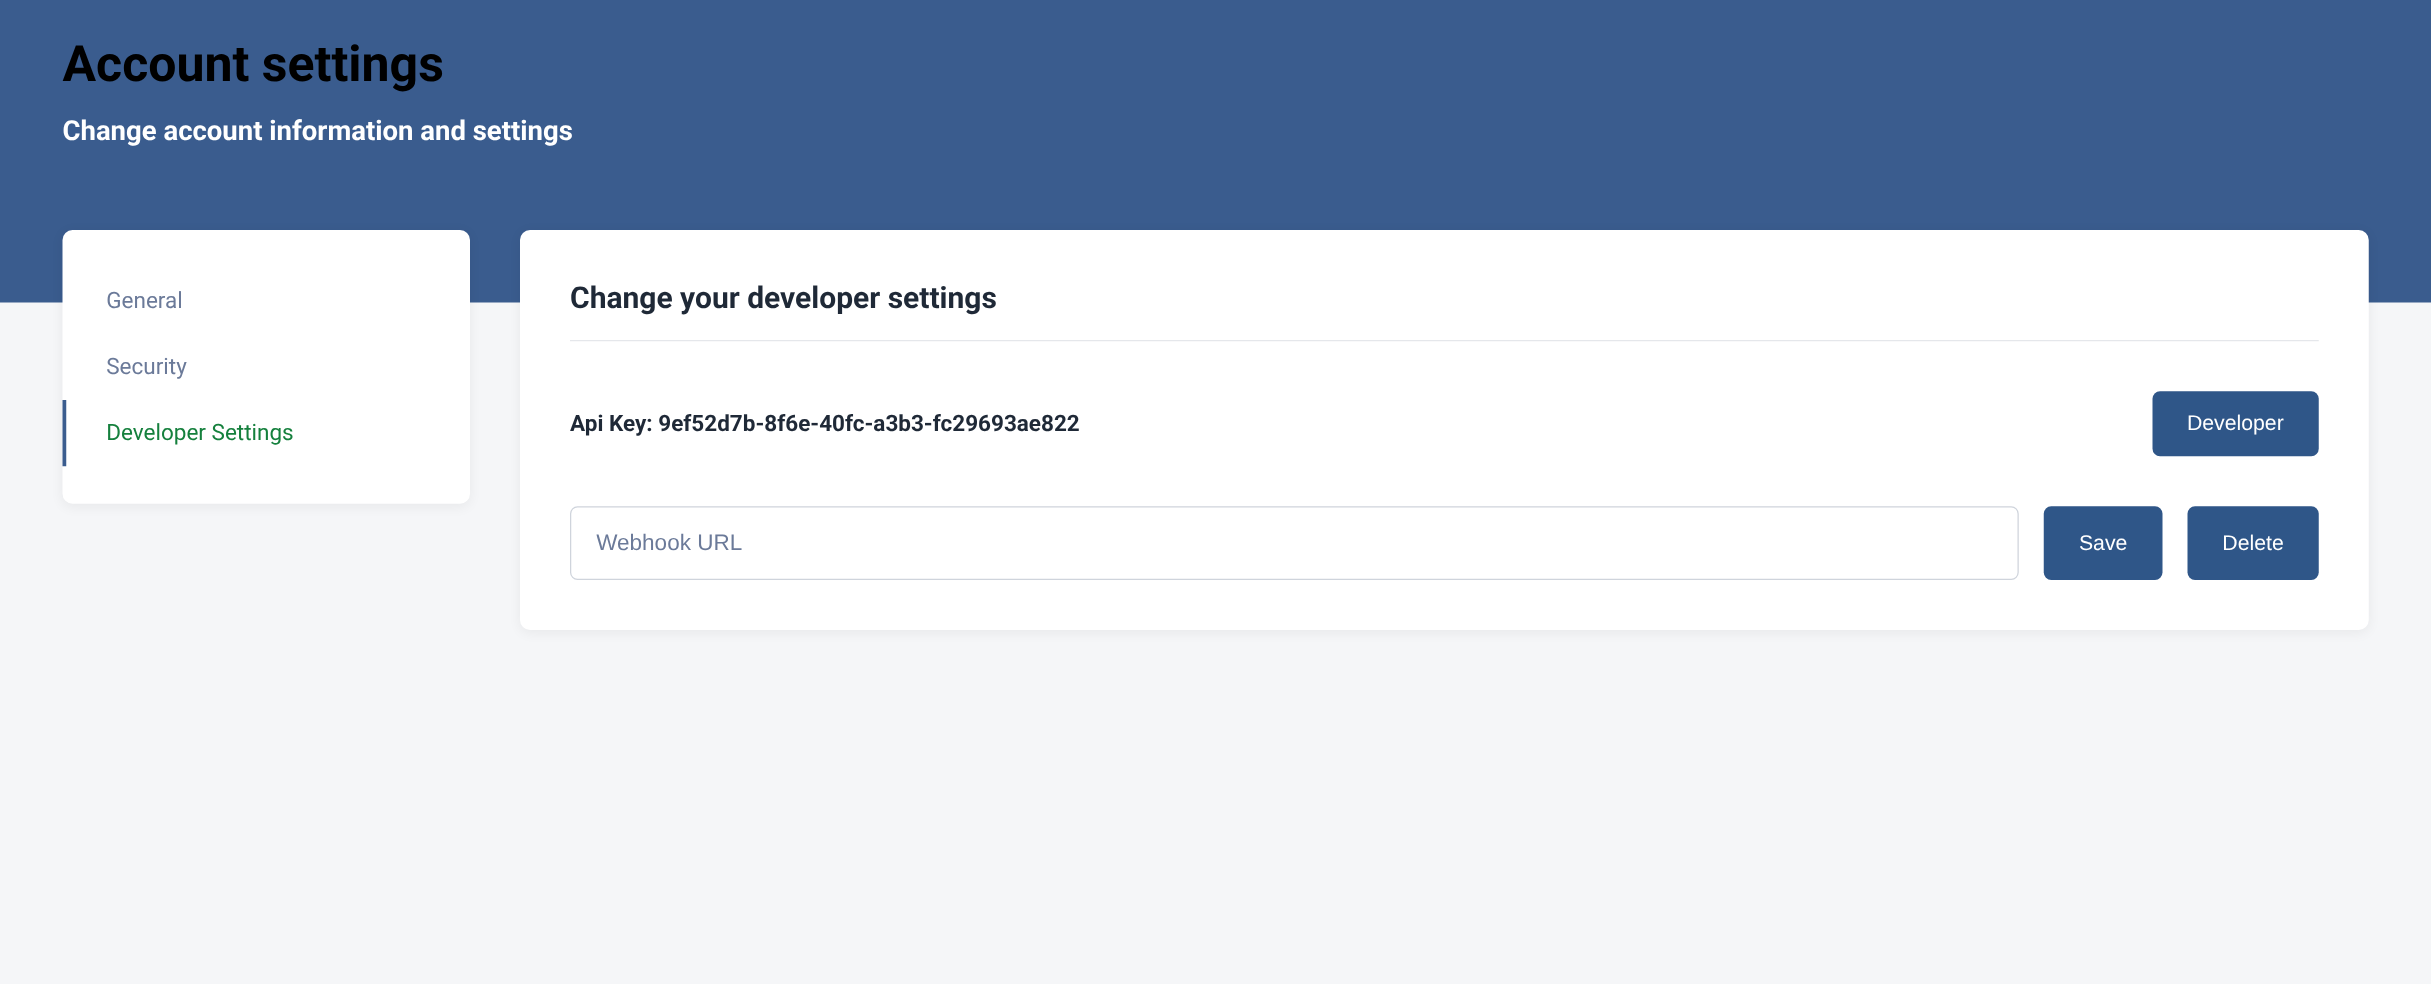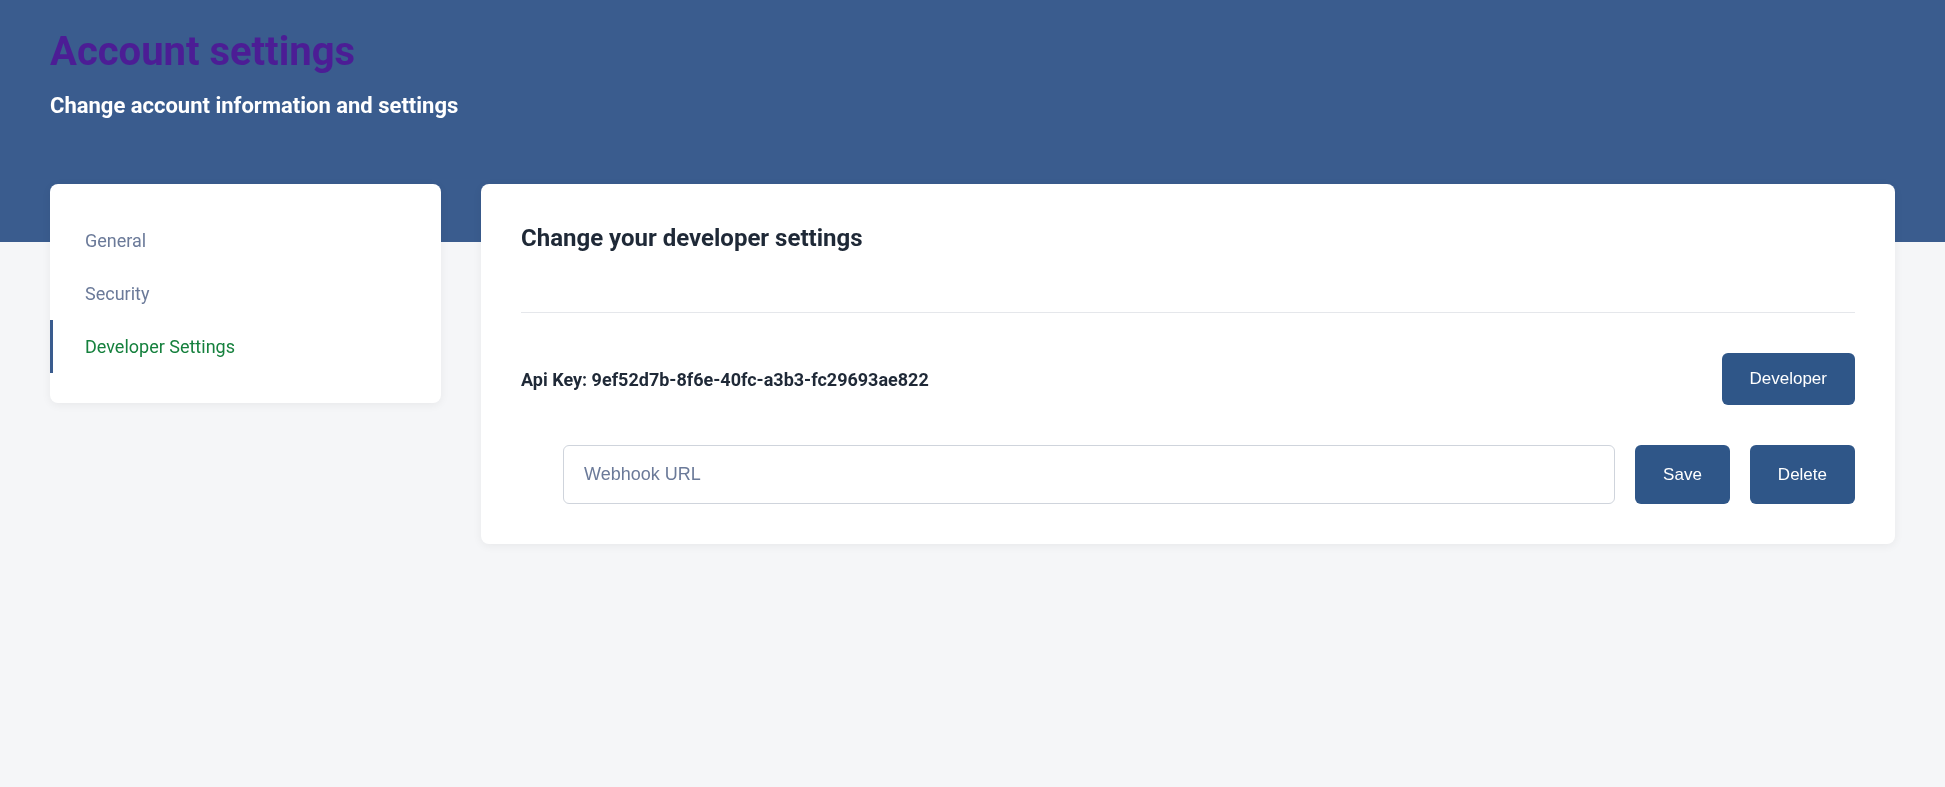--- a/index.html
+++ b/index.html
@@ -20,40 +20,40 @@
       top: 0;
       left: 0;
       z-index: 0;
     }
     .container {
       position: relative;
       z-index: 1;
       padding: 28px 50px 0 50px;
     }
     .page-title {
-      color: #4c1d95;
+      color: #000000;
       font-size: 40px;
       font-weight: 700;
       margin-bottom: 18px;
     }
     .page-subtitle {
       color: #ffffff;
       font-size: 22px;
       font-weight: 700;
       margin-bottom: 66px;
     }
     .content-row {
       display: flex;
       gap: 40px;
       align-items: flex-start;
     }
     .sidebar {
       background: #ffffff;
       border-radius: 8px;
-      width: 391px;
+      width: 326px;
       padding: 30px 0;
       box-shadow: 0 2px 10px rgba(0,0,0,0.06);
     }
     .sidebar-item {
       padding: 16px 32px;
       font-size: 18px;
       color: #6b7a99;
       cursor: pointer;
       border-left: 3px solid transparent;
     }
@@ -66,21 +66,21 @@
       background: #ffffff;
       border-radius: 8px;
       flex: 1;
       padding: 40px;
       box-shadow: 0 2px 10px rgba(0,0,0,0.06);
     }
     .panel-title {
       font-size: 24px;
       font-weight: 700;
       color: #1f2937;
-      margin-bottom: 60px;
+      margin-bottom: 20px;
     }
     .divider {
       border: none;
       border-top: 1px solid #e5e7eb;
       margin-bottom: 40px;
     }
     .api-row {
       display: flex;
       justify-content: space-between;
       align-items: center;
@@ -98,21 +98,20 @@
       padding: 16px 28px;
       font-size: 17px;
       border-radius: 6px;
       cursor: pointer;
       font-weight: 500;
     }
     .webhook-row {
       display: flex;
       gap: 20px;
       align-items: stretch;
-      margin-left: 42px;
     }
     .webhook-input {
       flex: 1;
       padding: 18px 20px;
       font-size: 18px;
       border: 1px solid #cfd4dc;
       border-radius: 6px;
       color: #1f2937;
       outline: none;
     }

